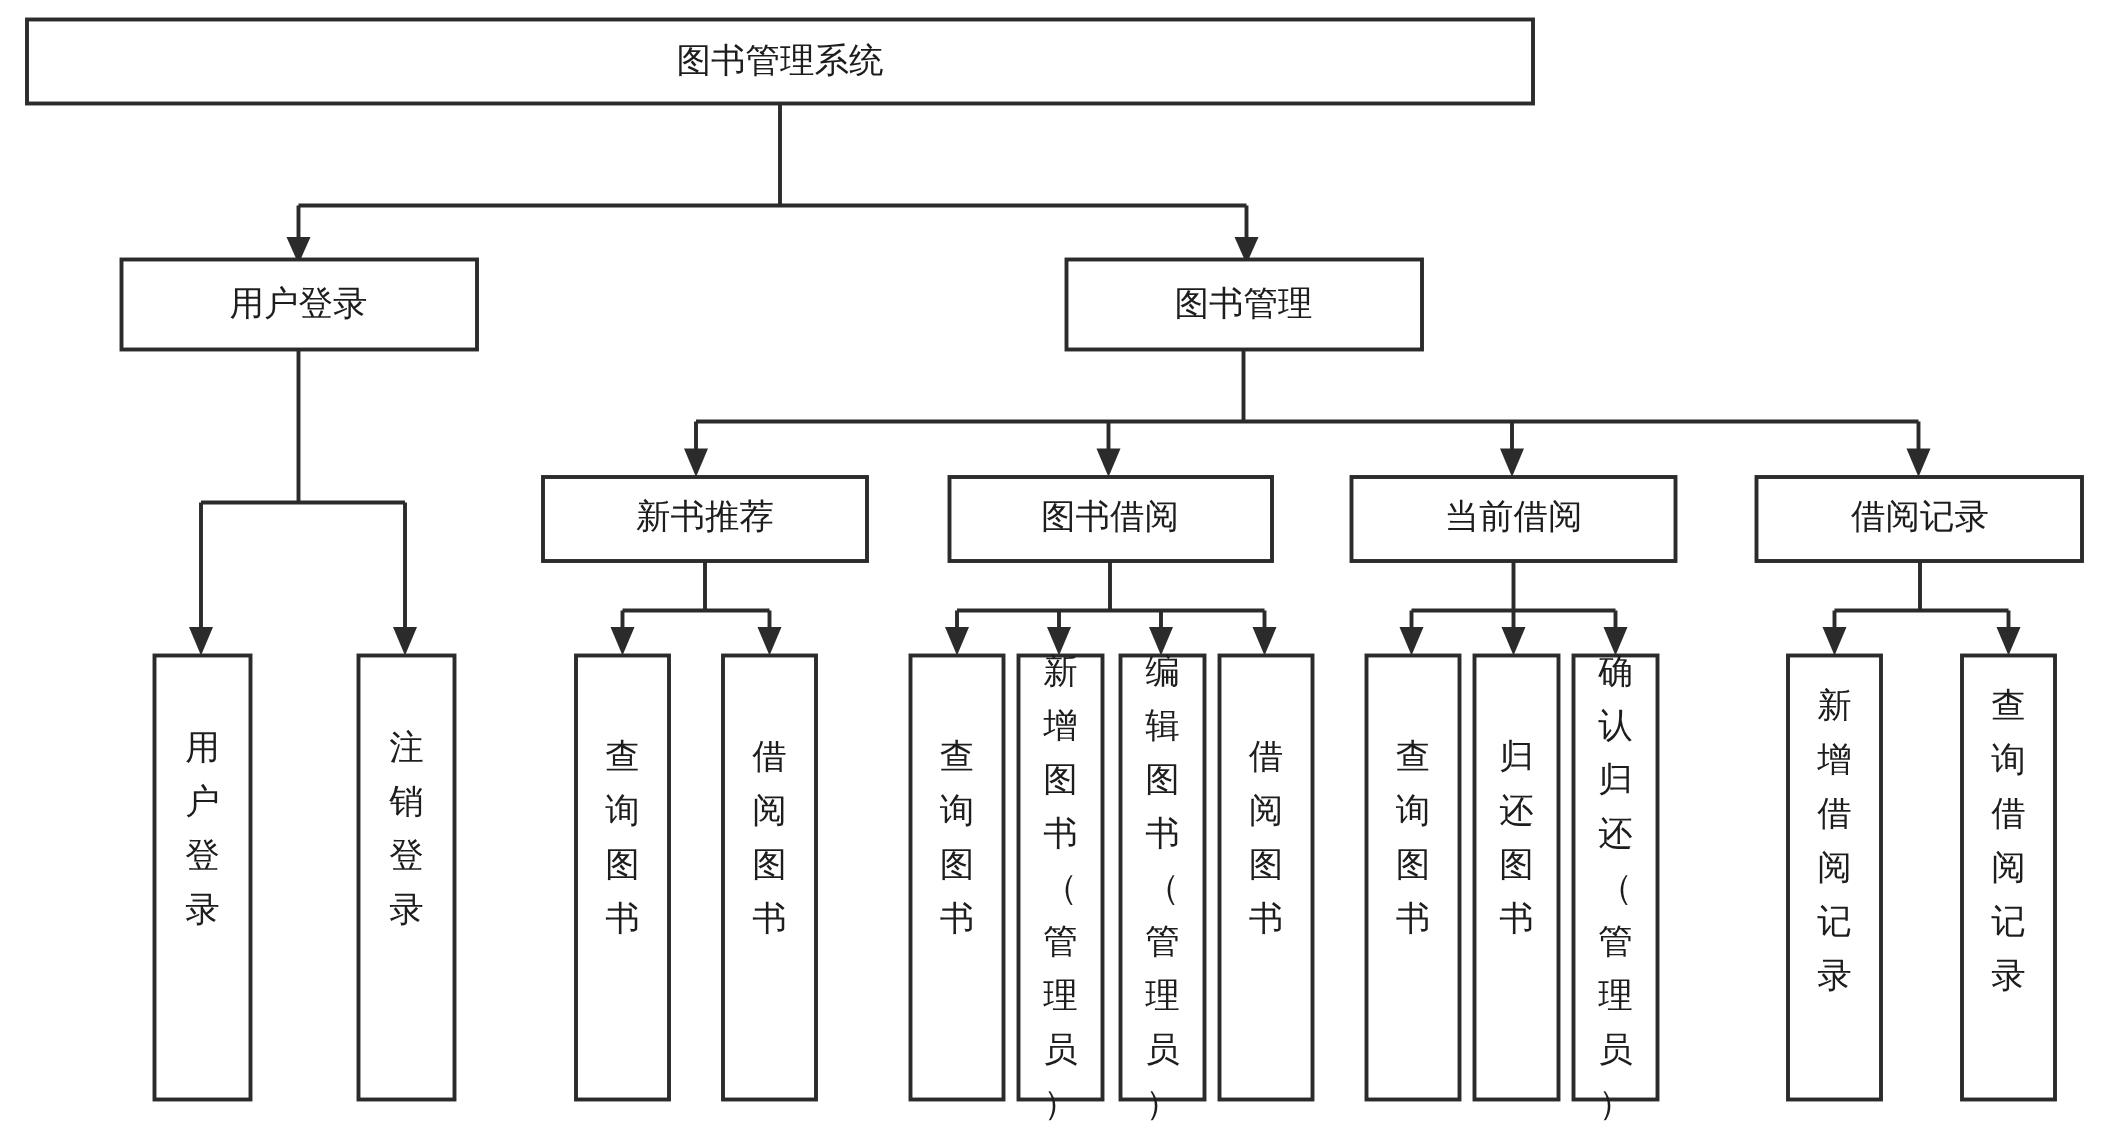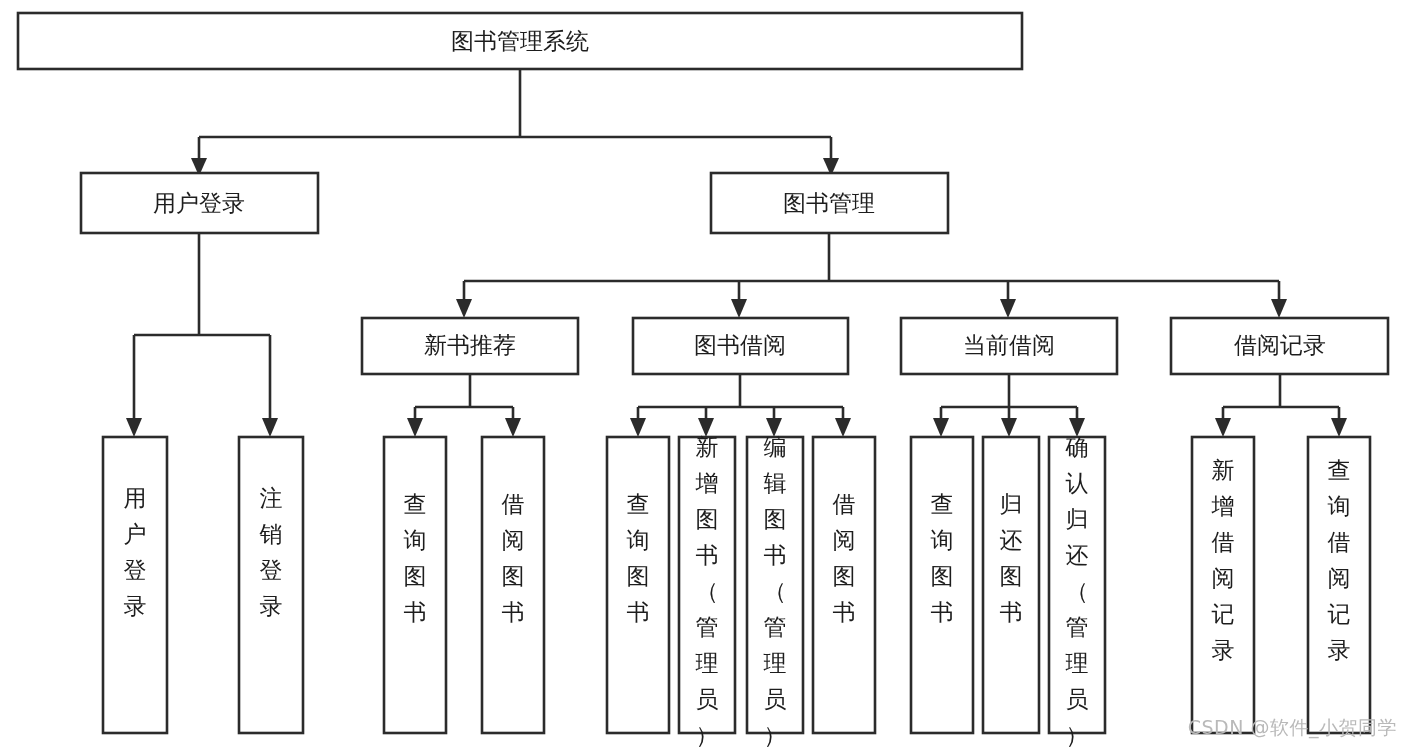--- a/index.html
+++ b/index.html
@@ -205,15 +205,14 @@
       <text class="node-label-v vtext" x="1223" y="478"><tspan x="1223" y="478">新</tspan><tspan x="1223" y="514">增</tspan><tspan x="1223" y="550">借</tspan><tspan x="1223" y="586">阅</tspan><tspan x="1223" y="622">记</tspan><tspan x="1223" y="658">录</tspan></text>
     </g>
 
     <g>
       <rect class="node-box" x="1308" y="437" width="62" height="296"></rect>
       <text class="node-label-v vtext" x="1339" y="478"><tspan x="1339" y="478">查</tspan><tspan x="1339" y="514">询</tspan><tspan x="1339" y="550">借</tspan><tspan x="1339" y="586">阅</tspan><tspan x="1339" y="622">记</tspan><tspan x="1339" y="658">录</tspan></text>
     </g>
 
   </svg>
 
-  <div class="watermark">CSDN @软件_小贺同学</div>
 
 </div>
 
 </body></html>

